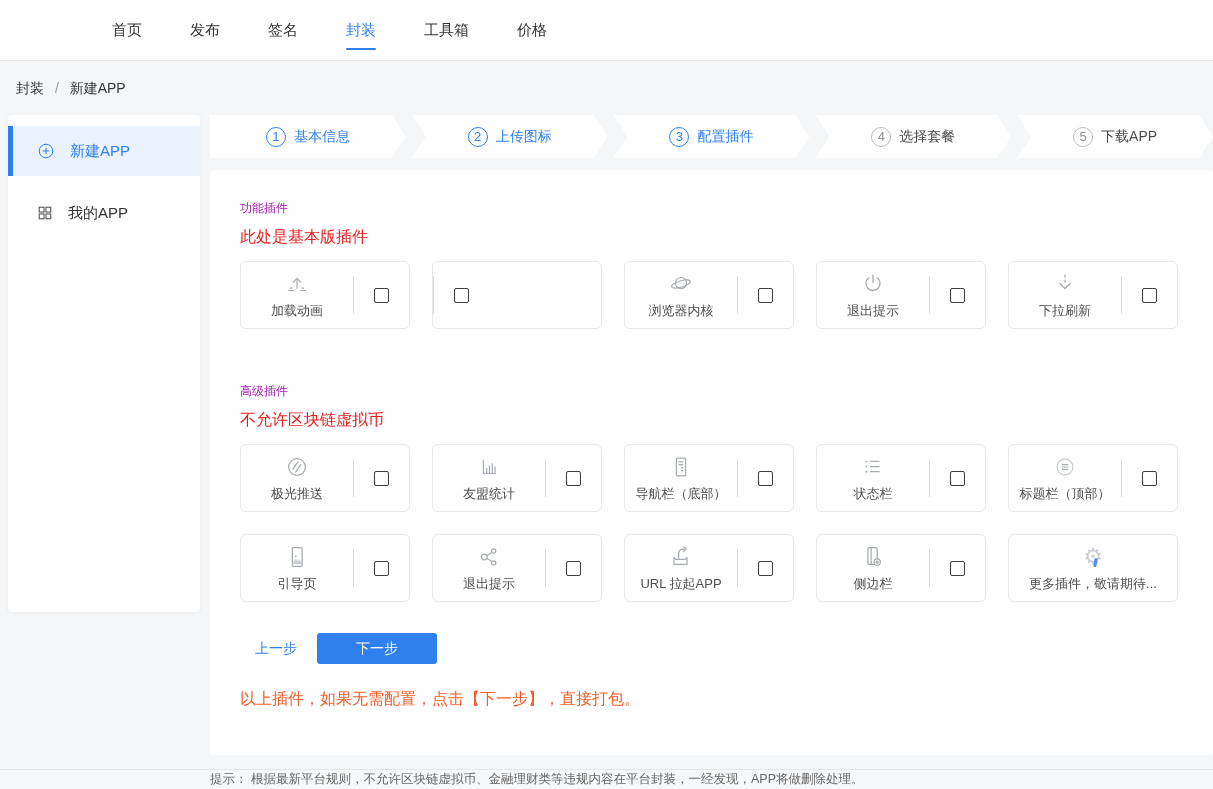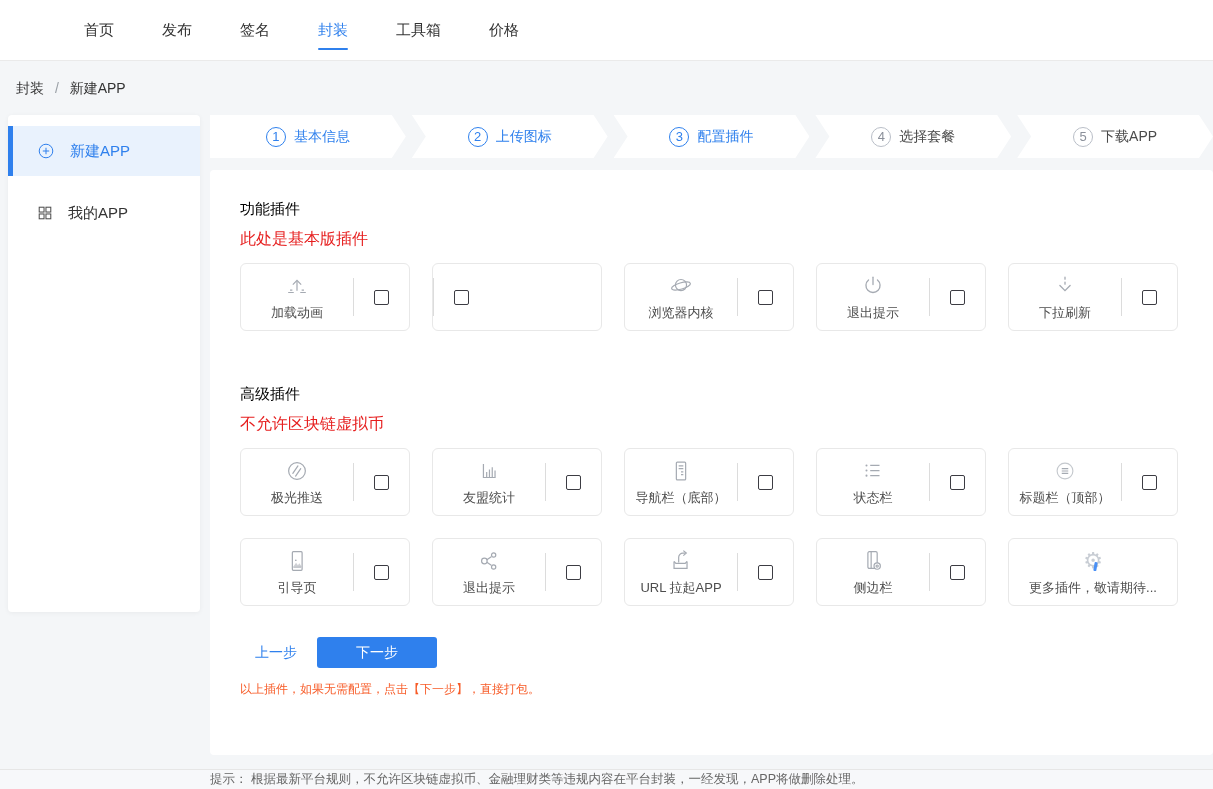--- a/index.html
+++ b/index.html
@@ -8,21 +8,21 @@
     --red:#e61e1e;
     --orange:#f75b27;
   }
   *{margin:0;padding:0;box-sizing:border-box;}
   html,body{width:1213px;height:789px;overflow:hidden;}
   body{
     font-family:"Liberation Sans","DejaVu Sans",sans-serif;
     background:#f4f6f8;color:#333;font-size:14px;
   }
   
-  .topbar{height:61px;background:#fff;border-bottom:1px solid #eaeaea;display:flex;align-items:stretch;padding-left:84px;}
+  .topbar{height:61px;background:#fff;border-bottom:1px solid #eaeaea;display:flex;align-items:stretch;padding-left:112px;}
   .nav{display:flex;gap:48px;}
   .nav-item{position:relative;display:flex;align-items:center;font-size:15px;color:#333;cursor:pointer;}
   .nav-item.active{color:var(--accent);}
   .nav-item.active::after{content:"";position:absolute;left:0;right:0;bottom:10px;height:2px;background:var(--accent);border-radius:1px;}
   
   .breadcrumb{padding:19px 0 19px 16px;font-size:14px;line-height:16px;color:#333;}
   .breadcrumb .sep{color:#9aa0a6;margin:0 7px;}
   
   .content{display:flex;padding-left:8px;}
   .side{width:192px;height:497px;background:#fff;border-radius:4px;box-shadow:0 1px 5px rgba(0,0,0,.05);padding-top:11px;flex:none;}
@@ -36,40 +36,40 @@
   .steps{display:flex;gap:6px;height:43px;margin-bottom:12px;}
   .step{flex:1;background:#fff;display:flex;align-items:center;justify-content:center;gap:8px;
         clip-path:polygon(0 0,calc(100% - 14px) 0,100% 50%,calc(100% - 14px) 100%,0 100%,14px 50%);}
   .step.first{clip-path:polygon(0 0,calc(100% - 14px) 0,100% 50%,calc(100% - 14px) 100%,0 100%);}
   .step .num{width:20px;height:20px;border-radius:50%;border:1px solid #b9bec7;color:#8b909a;font-size:13px;display:flex;align-items:center;justify-content:center;}
   .step .lbl{font-size:14px;color:#4a4a4a;}
   .step.done .num{border-color:var(--accent);color:var(--accent);}
   .step.done .lbl{color:var(--accent);}
   
   .panel{background:#fff;border-radius:4px;height:585px;padding:30px 0 0 30px;}
-  .sec-title{font-size:15px;color:#000000;margin-bottom:10px;}
+  .sec-title{font-size:12px;color:#a21caf;margin-bottom:10px;}
   .sec-note{font-size:16px;color:var(--red);margin-bottom:13px;}
   .grid{display:flex;flex-wrap:wrap;gap:22px;width:960px;}
   .section2{margin-top:54px;}
   .card{width:170px;height:68px;border:1px solid #e8e8e8;border-radius:6px;background:#fff;display:flex;align-items:center;cursor:pointer;}
   .card-left{width:112px;display:flex;flex-direction:column;align-items:center;gap:4px;}
   .plugin-icon{height:28px;display:flex;align-items:center;justify-content:center;color:#a5aab2;}
   .plugin-icon svg{width:26px;height:26px;}
   .card-label{font-size:13px;color:#4d4d4d;white-space:nowrap;}
   .card-divider{width:1px;height:38px;background:#dcdcdc;}
   .plugin-checkbox{appearance:none;-webkit-appearance:none;width:15px;height:15px;border:1px solid #3c3c43;border-radius:2px;background:#fff;margin-left:20px;cursor:pointer;}
   .card.no-check{justify-content:center;}
   .card.no-check .card-left{width:100%;}
   .gear-glyph{font-size:22px;line-height:1;color:#c8cdd4;position:relative;font-family:"DejaVu Sans",sans-serif;}
   .gear-pen{position:absolute;left:55%;top:55%;width:2.5px;height:9px;background:#4a90f5;border-radius:1px;transform:rotate(10deg);}
   
   .actions{display:flex;align-items:center;margin:31px 0 0 15px;gap:12px;}
   .prev-link{font-size:14px;color:var(--accent);cursor:pointer;}
   .next-btn{width:120px;height:31px;background:var(--accent);color:#fff;font-size:14px;border:none;border-radius:3px;cursor:pointer;font-family:inherit;margin-left:8px;}
-  .pack-note{margin-top:13px;font-size:12px;color:var(--orange);}
+  .pack-note{margin-top:25px;font-size:16px;color:var(--orange);}
   
   .footer{margin-top:14px;border-top:1px solid #e6e6e6;background:#f7f8fa;height:20px;display:flex;align-items:center;padding-left:210px;font-size:12.5px;color:#666;}
 </style>
 </head>
 <body>
 
 <div class="topbar">
   <div class="nav">
     <div class="nav-item">首页</div>
     <div class="nav-item">发布</div>

